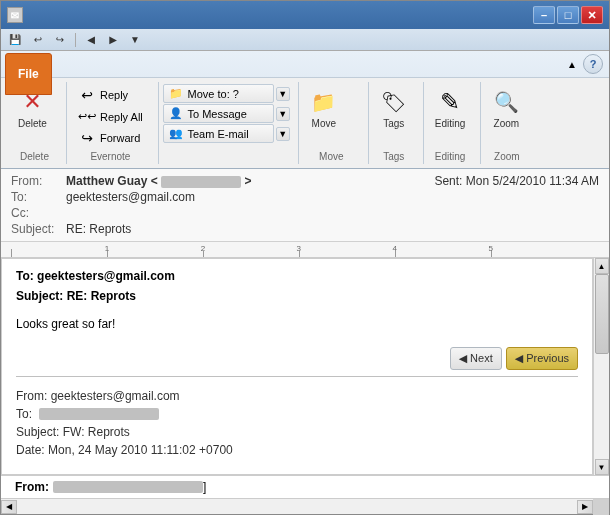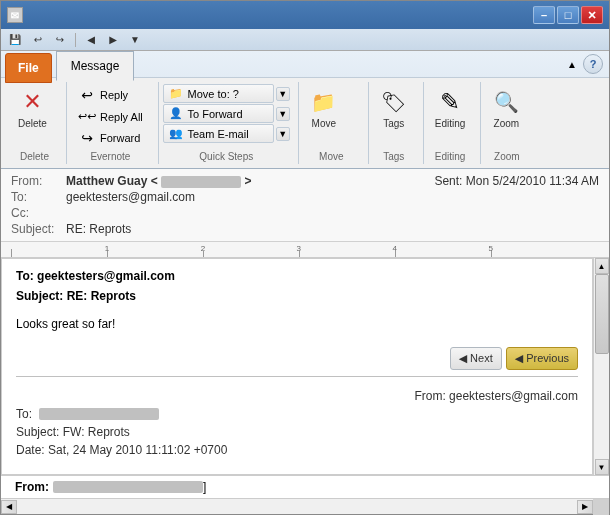--- a/index.html
+++ b/index.html
@@ -17,21 +17,21 @@
     .title-btn.close { background: linear-gradient(to bottom, #e04040, #c02020); }
 
     
     .quick-toolbar { background: linear-gradient(to bottom, #d8e4f0, #c8d8e8); height: 22px; display: flex; align-items: center; padding: 0 6px; gap: 4px; border-bottom: 1px solid #aaa; }
     .qt-btn { width: 18px; height: 18px; background: transparent; border: 1px solid transparent; border-radius: 2px; display: flex; align-items: center; justify-content: center; font-size: 10px; cursor: pointer; color: #333; }
     .qt-sep { width: 1px; height: 14px; background: #aaa; margin: 0 2px; }
 
     
     .ribbon { background: linear-gradient(to bottom, #e8f0f8, #d0dce8); border-bottom: 1px solid #a0b0c0; }
     .ribbon-tabs { display: flex; height: 26px; }
-    .ribbon-tab { padding: 0 14px; height: 30px; display: flex; align-items: center; font-size: 12px; cursor: pointer; border: 1px solid transparent; border-bottom: none; color: #333; }
+    .ribbon-tab { padding: 0 14px; height: 42px; display: flex; align-items: center; font-size: 12px; cursor: pointer; border: 1px solid transparent; border-bottom: none; color: #333; }
     .ribbon-tab.active { background: #f0f0f0; border-color: #a0b0c0; border-bottom: 1px solid #f0f0f0; margin-bottom: -1px; z-index: 1; color: #000; font-weight: 500; }
     .ribbon-tab:first-child { background: #e07020; color: white; font-weight: bold; border-color: #c05010; margin: 2px 4px 0 4px; border-radius: 3px 3px 0 0; padding: 0 12px; }
 
     .ribbon-content { background: #f0f0f0; padding: 4px 6px; display: flex; gap: 0; border-top: 1px solid #c0ccd8; }
     .ribbon-group { display: flex; flex-direction: column; border-right: 1px solid #c0ccd8; padding: 0 8px 0 4px; min-width: 60px; }
     .ribbon-group:last-child { border-right: none; }
     .ribbon-group-buttons { display: flex; gap: 2px; flex: 1; align-items: flex-start; padding-top: 2px; }
     .ribbon-group-label { text-align: center; font-size: 10px; color: #666; padding-top: 2px; padding-bottom: 2px; }
 
     .rb-btn-large { display: flex; flex-direction: column; align-items: center; justify-content: flex-start; padding: 3px 6px; border: 1px solid transparent; border-radius: 3px; cursor: pointer; min-width: 40px; background: transparent; gap: 2px; }
@@ -85,21 +85,21 @@
     .sb-thumb { position: absolute; top: 0; left: 0; right: 0; height: 80px; background: linear-gradient(to bottom, #e0e0e0, #c8c8c8); border: 1px solid #aaa; border-radius: 2px; }
 
     
     .email-to { font-weight: bold; margin-bottom: 2px; }
     .email-subj { font-weight: bold; margin-bottom: 10px; }
     .email-message { margin-bottom: 14px; margin-top: 6px; }
 
     .divider-bar { height: 1px; background: #c0c0c0; margin: 6px 0; }
 
     .prev-section { padding: 4px 0; }
-    .prev-from { color: #333; font-size: 12px; text-align: right; }
+    .prev-from { color: #333; font-size: 12px; }
     .prev-to { color: #333; font-size: 12px; }
     .prev-subj { color: #333; font-size: 12px; }
     .prev-date { color: #333; font-size: 12px; }
 
     .blurred-text { display: inline-block; background: #c0c0c0; color: transparent; border-radius: 2px; height: 12px; vertical-align: middle; }
 
     
     .nav-buttons { display: flex; gap: 4px; position: absolute; right: 20px; top: 8px; z-index: 10; }
     .nav-btn { display: flex; align-items: center; gap: 3px; padding: 2px 8px; border: 1px solid #b0b8c0; border-radius: 3px; background: linear-gradient(to bottom, #f5f5f5, #e0e0e0); font-size: 11px; cursor: pointer; color: #333; }
     .nav-btn.active { background: linear-gradient(to bottom, #e8d070, #d0b840); border-color: #b09020; }
@@ -140,23 +140,20 @@
     <div class="qt-btn">◀</div>
     <div class="qt-btn">▶</div>
     <div class="qt-btn">▼</div>
   </div>
 
   <div class="ribbon">
     <div class="ribbon-tabs">
       <div class="ribbon-tab active">
         <span>File</span>
       </div>
-      <div class="ribbon-tab active" style="background:#f0f0f0; border-color:#a0b0c0; border-bottom:1px solid #f0f0f0;">
-        <span>Message</span>
-      </div>
       <div style="flex:1;"></div>
       <div style="display:flex;align-items:center;padding:0 6px;gap:6px;">
         <div style="font-size:10px;cursor:pointer;">▲</div>
         <div class="help-btn">
           <span>?</span>
         </div>
       </div>
     </div>
 
     <div class="ribbon-content">
@@ -197,34 +194,33 @@
             <div class="qs-row">
               <div class="qs-btn">
                 <span>📁</span>
                 <span>Move to: ?</span>
               </div>
               <div class="qs-arrow">▼</div>
             </div>
             <div class="qs-row">
               <div class="qs-btn">
                 <span>👤</span>
-                <span>To Forward</span>
+                <span>To Message</span>
               </div>
               <div class="qs-arrow">▼</div>
             </div>
             <div class="qs-row">
               <div class="qs-btn">
                 <span>👥</span>
                 <span>Team E-mail</span>
               </div>
               <div class="qs-arrow">▼</div>
             </div>
           </div>
         </div>
-        <div class="ribbon-group-label">Quick Steps</div>
       </div>
 
       <div class="ribbon-group move-group">
         <div class="ribbon-group-buttons">
           <div class="rb-btn-large">
             <div class="btn-icon">📁</div>
             <div class="btn-label">Move</div>
           </div>
         </div>
         <div class="ribbon-group-label">Move</div>
@@ -345,21 +341,21 @@
         <div class="prev-to">
           <span>To:</span>
           <span class="blurred-text" style="width:120px;margin-left:4px;">&nbsp;</span>
         </div>
         <div class="prev-subj">
           <span>Subject:</span>
           <span> FW: Reprots</span>
         </div>
         <div class="prev-date">
           <span>Date:</span>
-          <span> Sat, 24 May 2010 11:11:02 +0700</span>
+          <span> Mon, 24 May 2010 11:11:02 +0700</span>
         </div>
       </div>
 
     </div>
     <div class="scrollbar-v">
       <div class="sb-arrow">▲</div>
       <div class="sb-track">
         <div class="sb-thumb"></div>
       </div>
       <div class="sb-arrow">▼</div>

